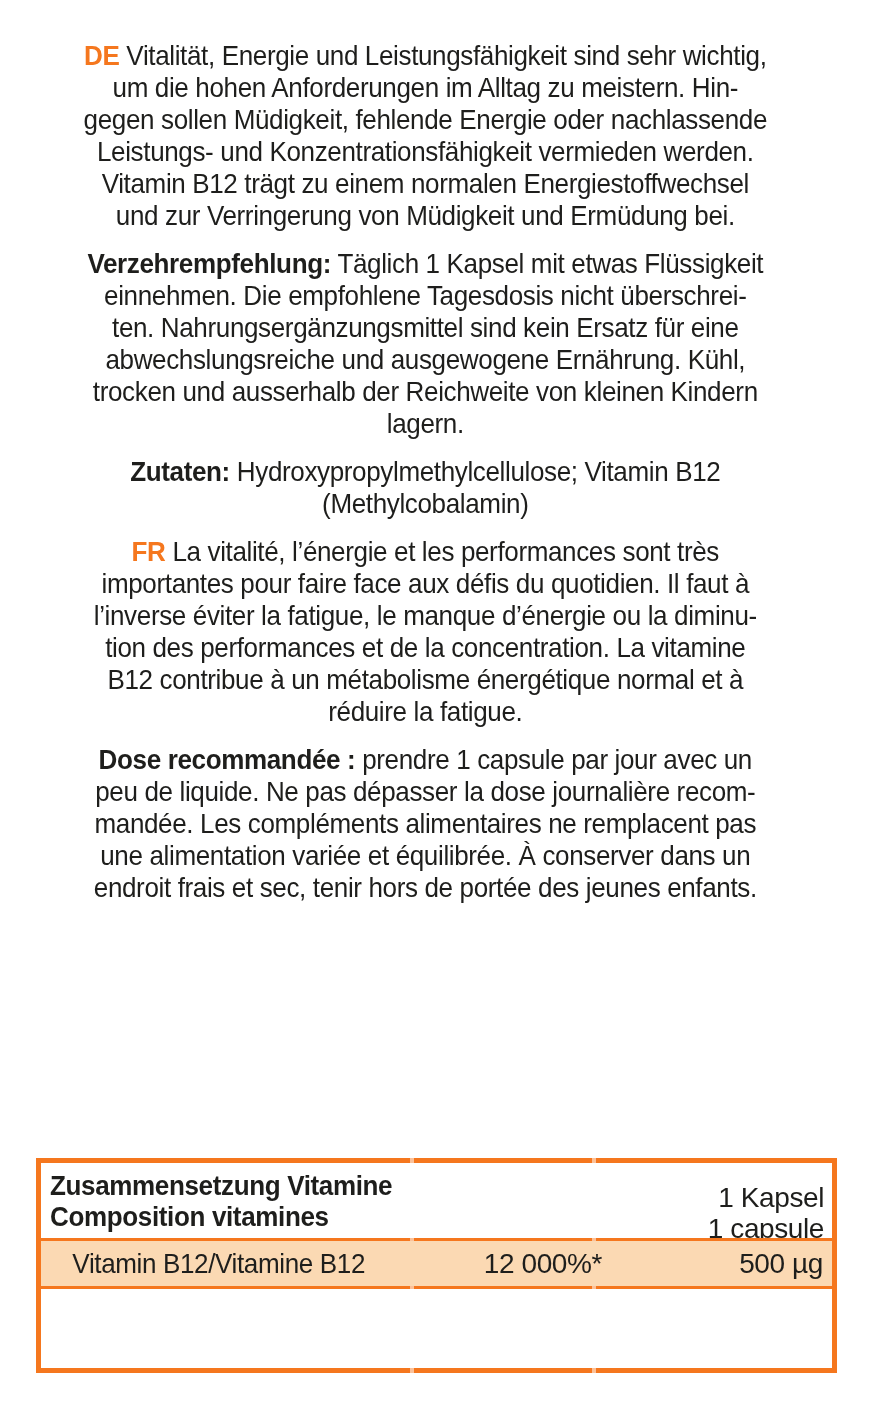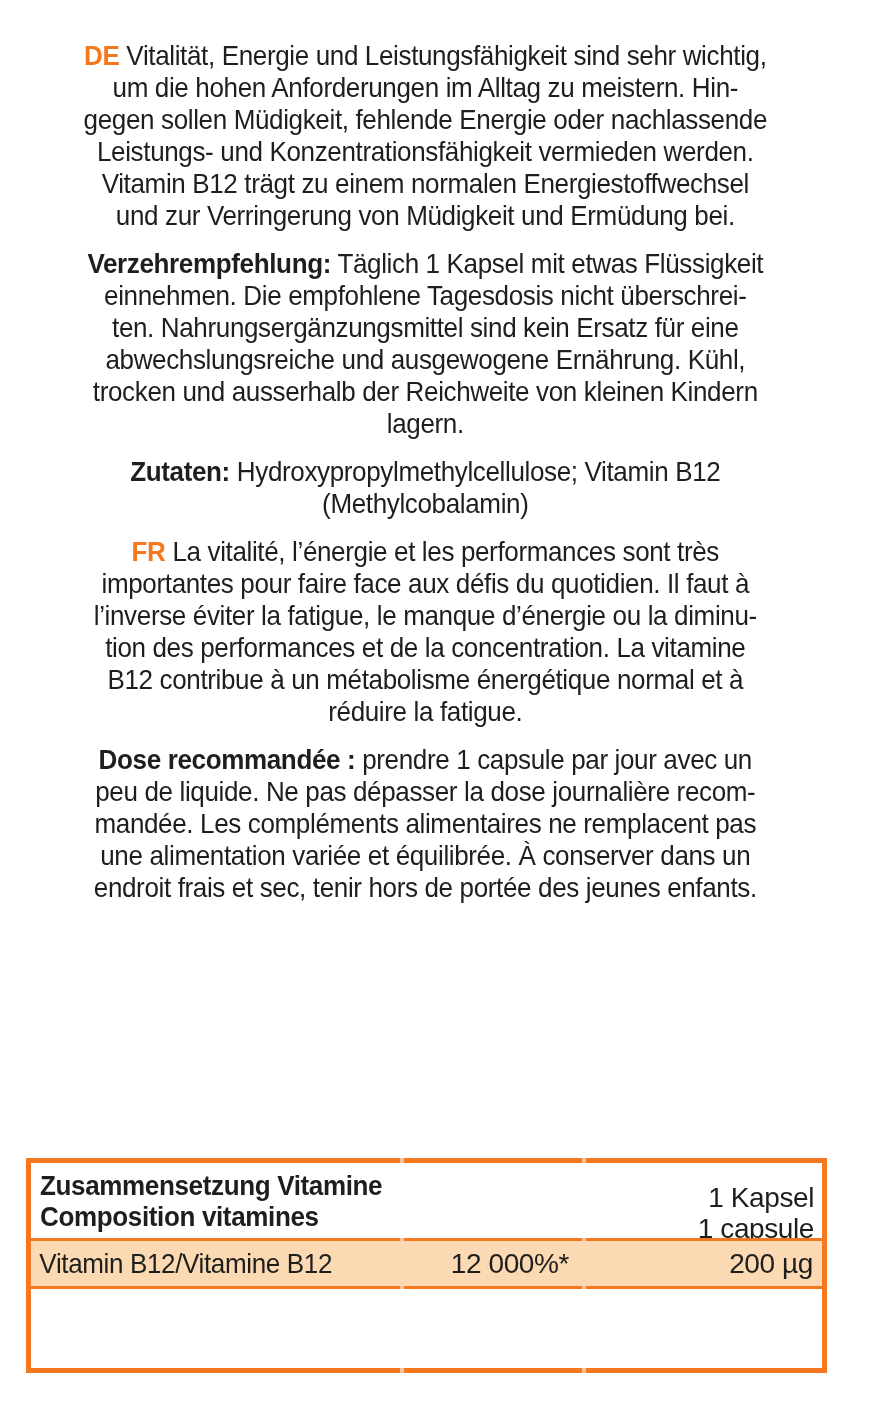--- a/index.html
+++ b/index.html
@@ -18,38 +18,38 @@
   }
   .line{
     white-space:nowrap;
     transform:scaleX(0.93);
     transform-origin:0 50%;
   }
   .lead{font-weight:bold;}
   .lead.orange{color:var(--accent,#f5771e);}
   
   .ntable{
-    position:absolute;left:26px;top:1158px;width:801px;height:215px;
+    position:absolute;left:36px;top:1158px;width:801px;height:215px;
     box-sizing:border-box;border:5px solid var(--accent,#f5771e);
     background:#fff;
   }
   .thead{
     box-sizing:border-box;height:75px;
     display:flex;justify-content:space-between;align-items:flex-start;
     padding:7px 8px 0 9px;
     font-size:28px;line-height:31px;letter-spacing:-0.4px;
   }
   .thead .left{font-weight:bold;}
   .thead .right{text-align:right;font-weight:normal;margin-top:12px;}
   .sep{height:3px;background:var(--accent,#f5771e);position:relative;}
   .trow{
     box-sizing:border-box;height:45px;
     display:flex;align-items:center;
     background:var(--row-bg,#fbd9b3);
-    font-size:28px;letter-spacing:-0.4px;position:relative;
+    font-size:28px;letter-spacing:-0.4px;position:relative;padding-left:23px;
   }
   .cell-name{width:369px;box-sizing:border-box;padding-left:9px;}
   .cell-nrv{width:180px;box-sizing:border-box;text-align:right;padding-right:11px;}
   .cell-amount{flex:1;box-sizing:border-box;text-align:right;padding-right:9px;}
   .tfoot{
     box-sizing:border-box;height:77px;
     padding:5px 8px 0 6px;
     font-size:26px;line-height:27px;letter-spacing:-0.5px;
   }
   .tfoot .line{transform:scaleX(0.90);}
@@ -119,21 +119,21 @@
   </div>
 
   <div class="sep">
     <span class="gap g1"></span>
     <span class="gap g2"></span>
   </div>
 
   <div class="trow">
     <div class="cell-name line">Vitamin B12/Vitamine B12</div>
     <div class="cell-nrv">12 000%*</div>
-    <div class="cell-amount">200 µg</div>
+    <div class="cell-amount">500 µg</div>
   </div>
 
   <div class="sep">
     <span class="gap g1"></span>
     <span class="gap g2"></span>
   </div>
 
 
   <span class="gap bottom g1"></span>
   <span class="gap bottom g2"></span>

